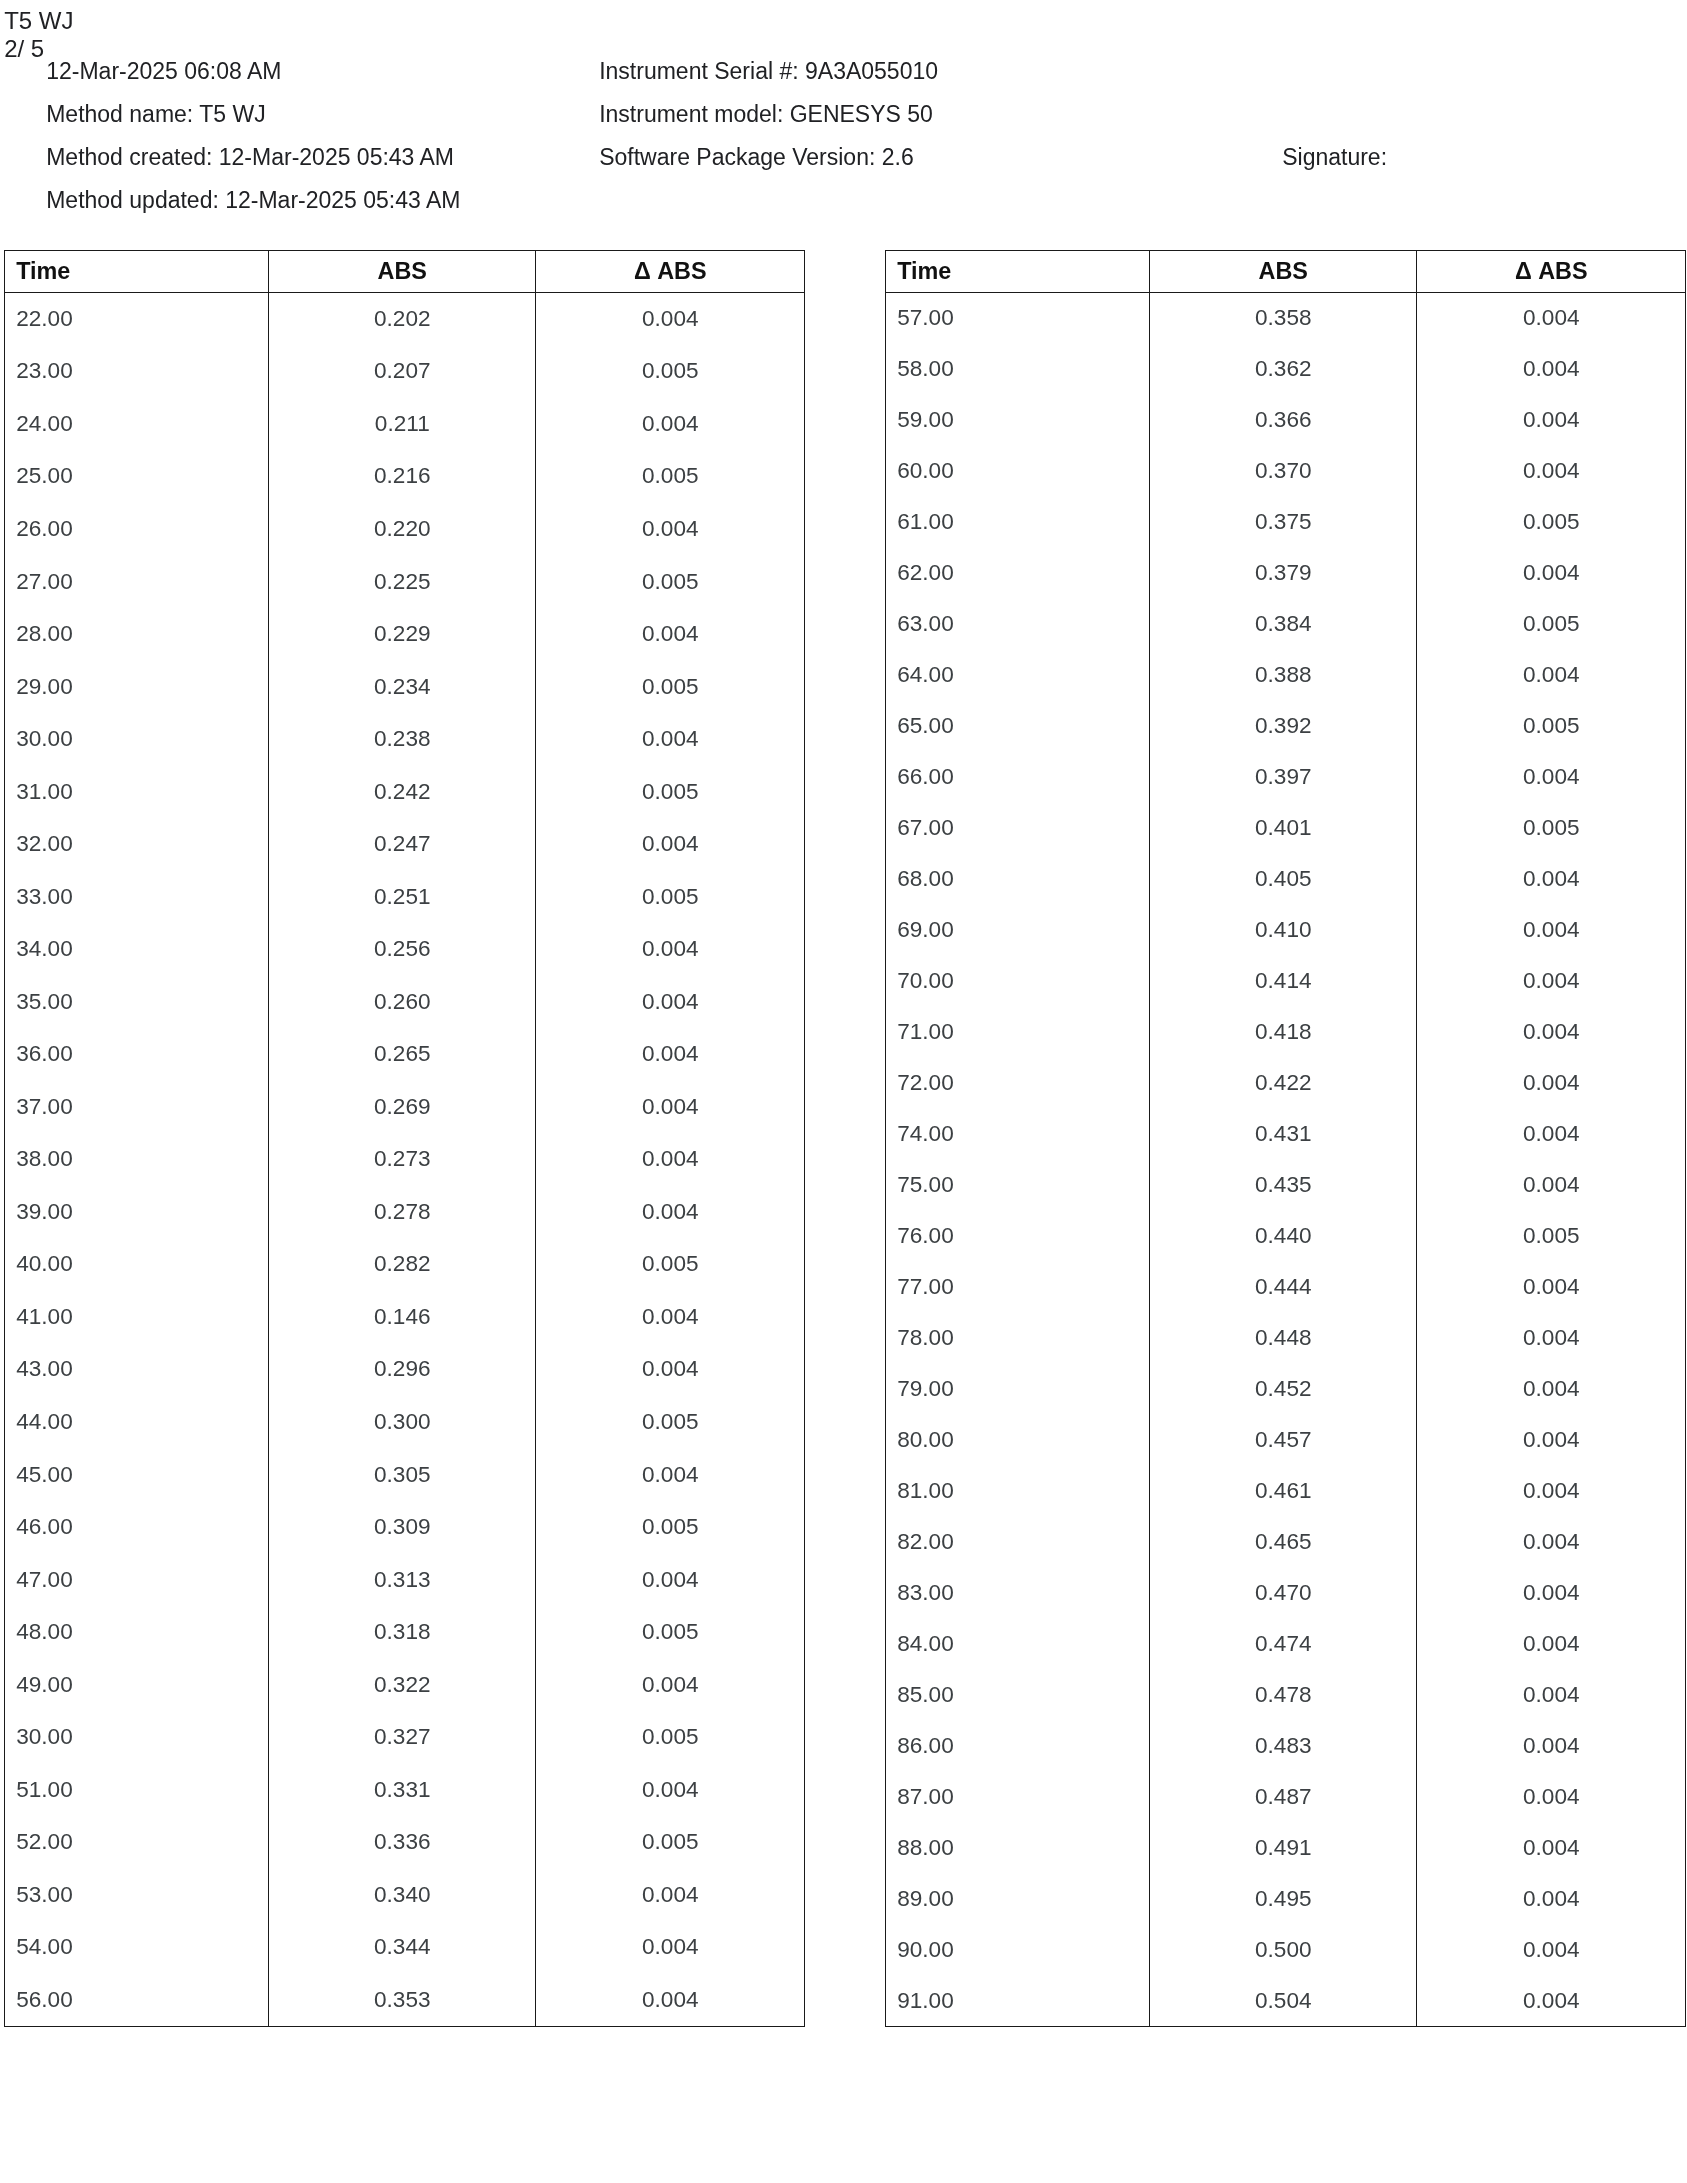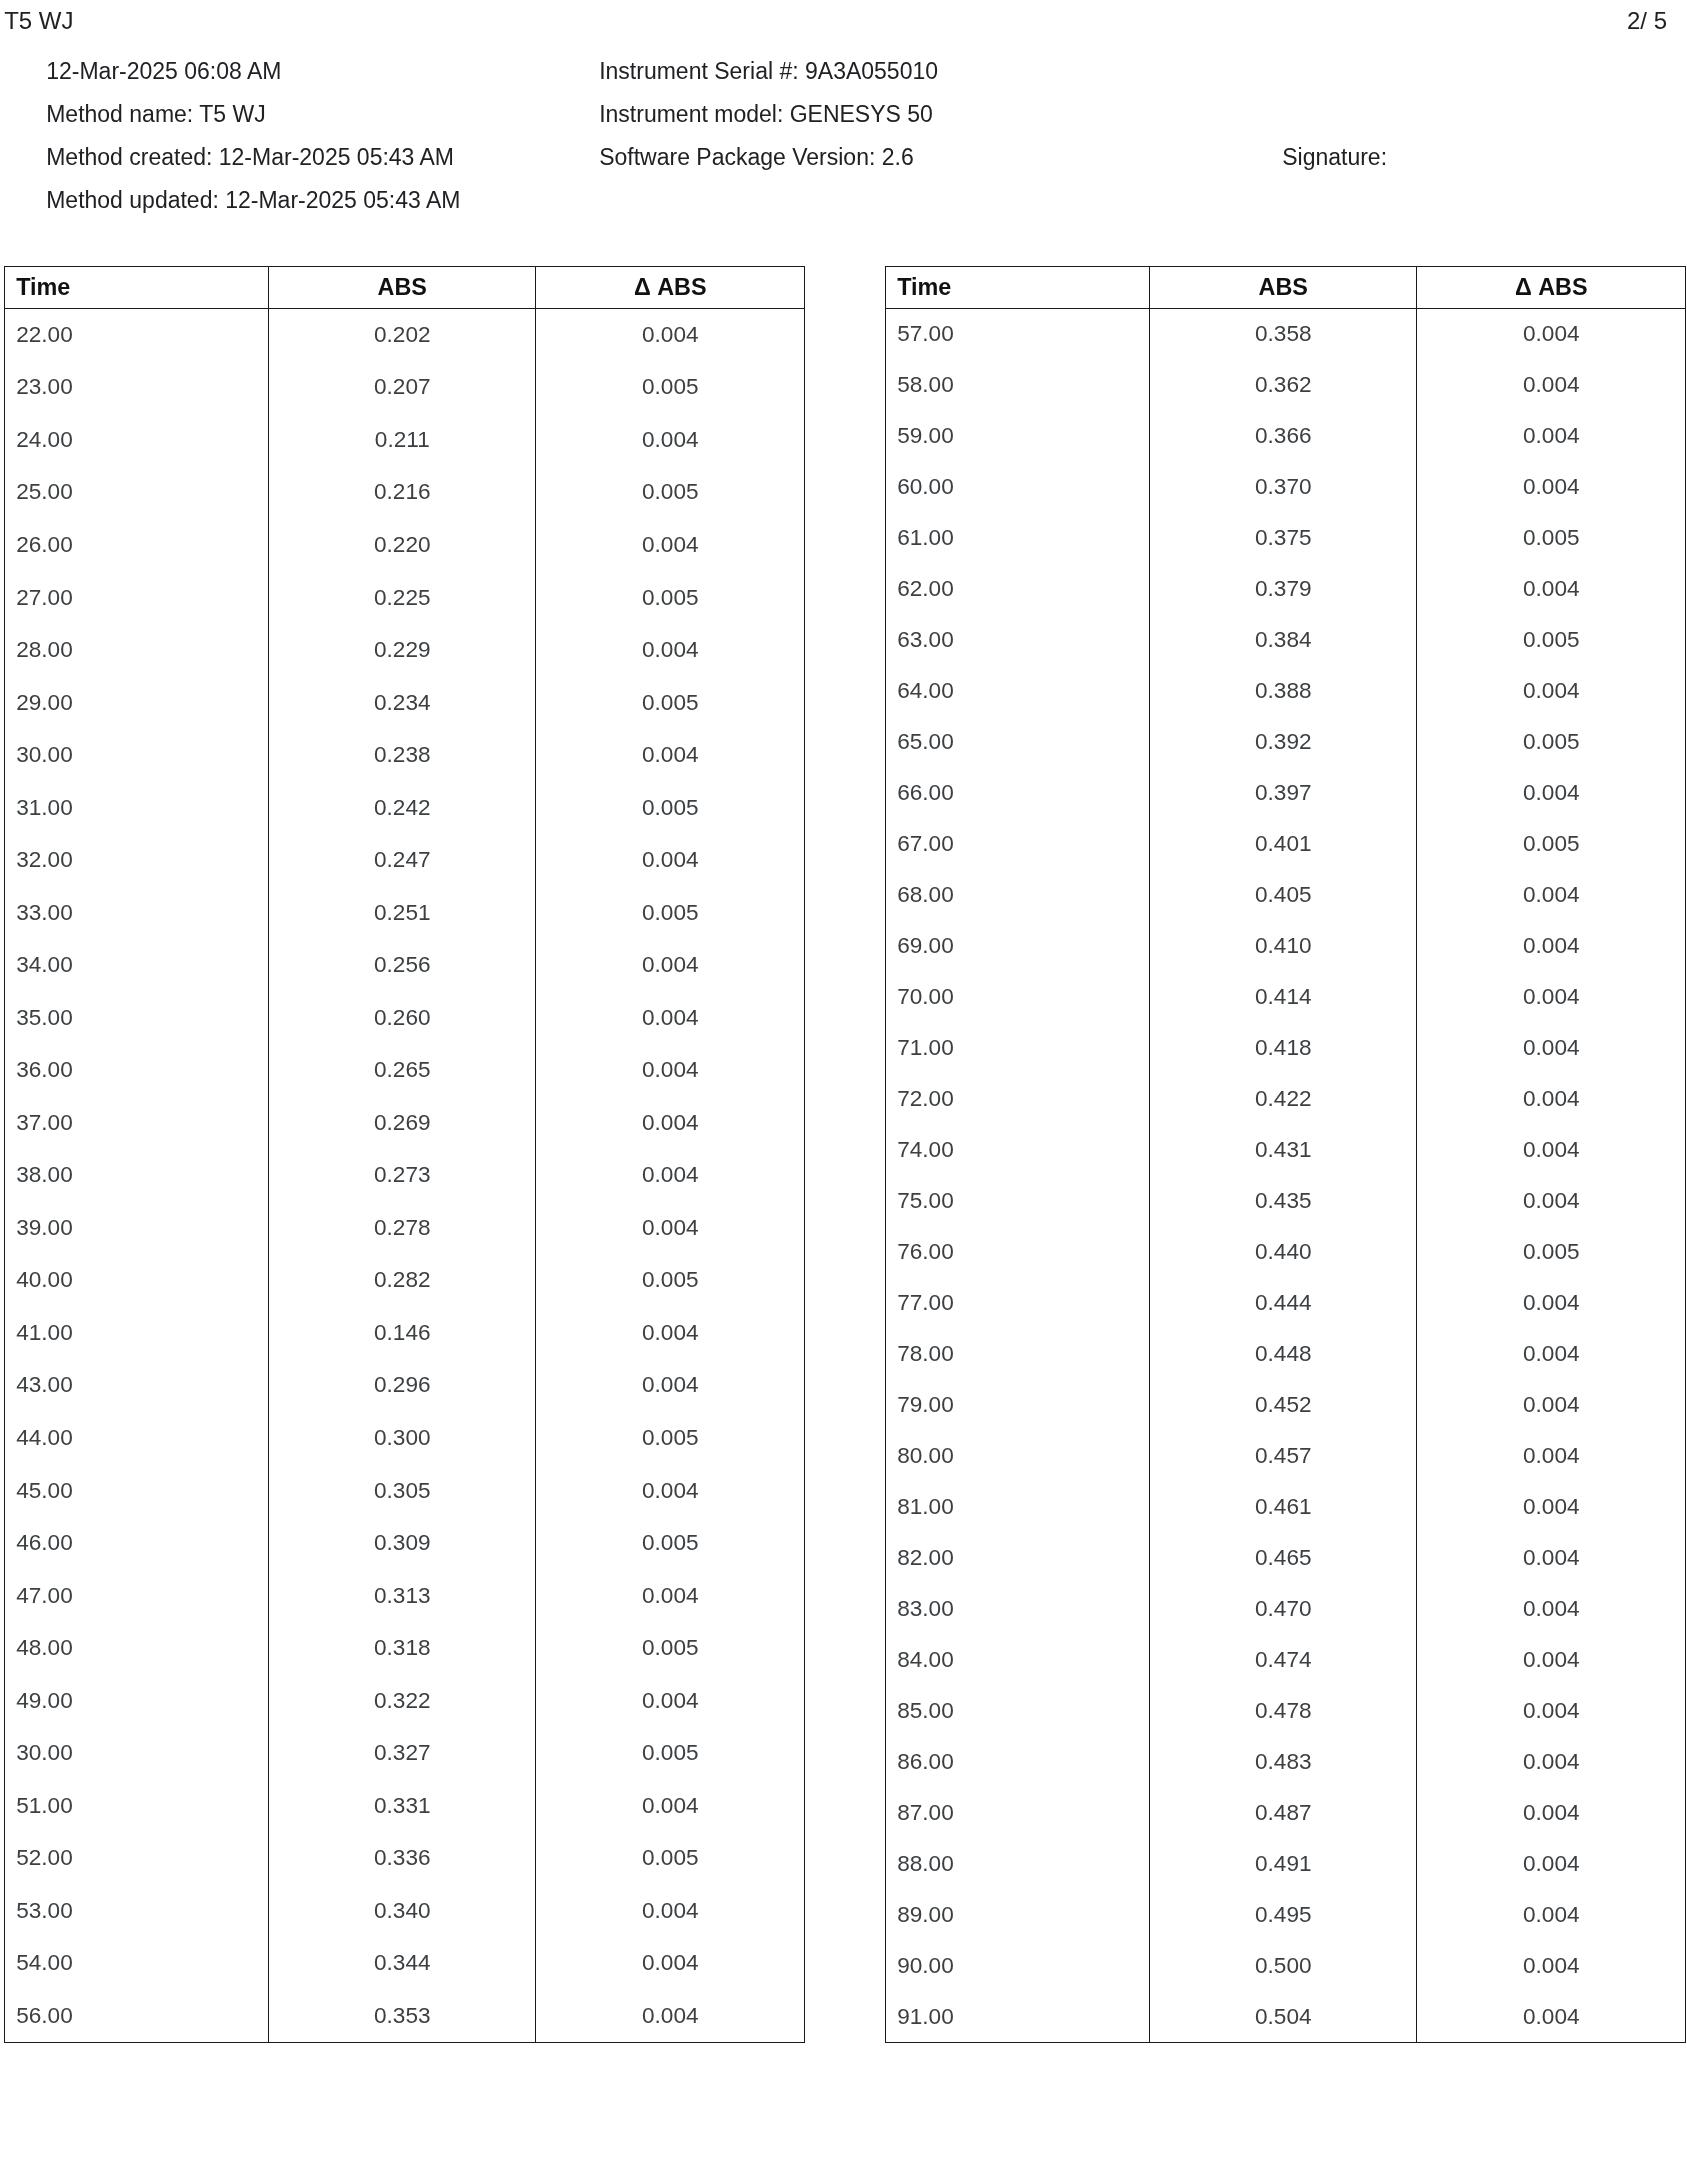--- a/index.html
+++ b/index.html
@@ -8,38 +8,38 @@
     width: 1687px; height: 2183px;
     font-family: "Liberation Sans", "DejaVu Sans", sans-serif;
     color: #202124;
     overflow: hidden;
   }
   .page { padding: 6.7px 0 0 4.2px; width: 1687px; }
 
   
   .titlebar {
     display: flex; justify-content: space-between; align-items: flex-start;
-    padding-right: 20px; height: 35px;
+    padding-right: 50px; height: 35px; flex-direction: column;
   }
   .title { font-size: 24px; line-height: 28.5px; }
   .page-number { font-size: 24px; line-height: 28.5px; }
 
   
   .meta {
     display: grid;
     grid-template-columns: 553px 683px 1fr;
     grid-auto-rows: 43px;
     margin-top: 8.4px;
     margin-left: 42px;
   }
   .meta span { font-size: 23px; align-self: center; white-space: nowrap; }
 
   
   .tables {
-    display: flex; gap: 80px; margin-top: 44px;
+    display: flex; gap: 80px; margin-top: 28px;
   }
   table {
     border-collapse: collapse;
     table-layout: fixed;
     width: 801px;
     border: 1.7px solid #1a1a1a;
   }
   col.c-time  { width: 33.0%; }
   col.c-abs   { width: 33.4%; }
   col.c-dabs  { width: 33.6%; }

